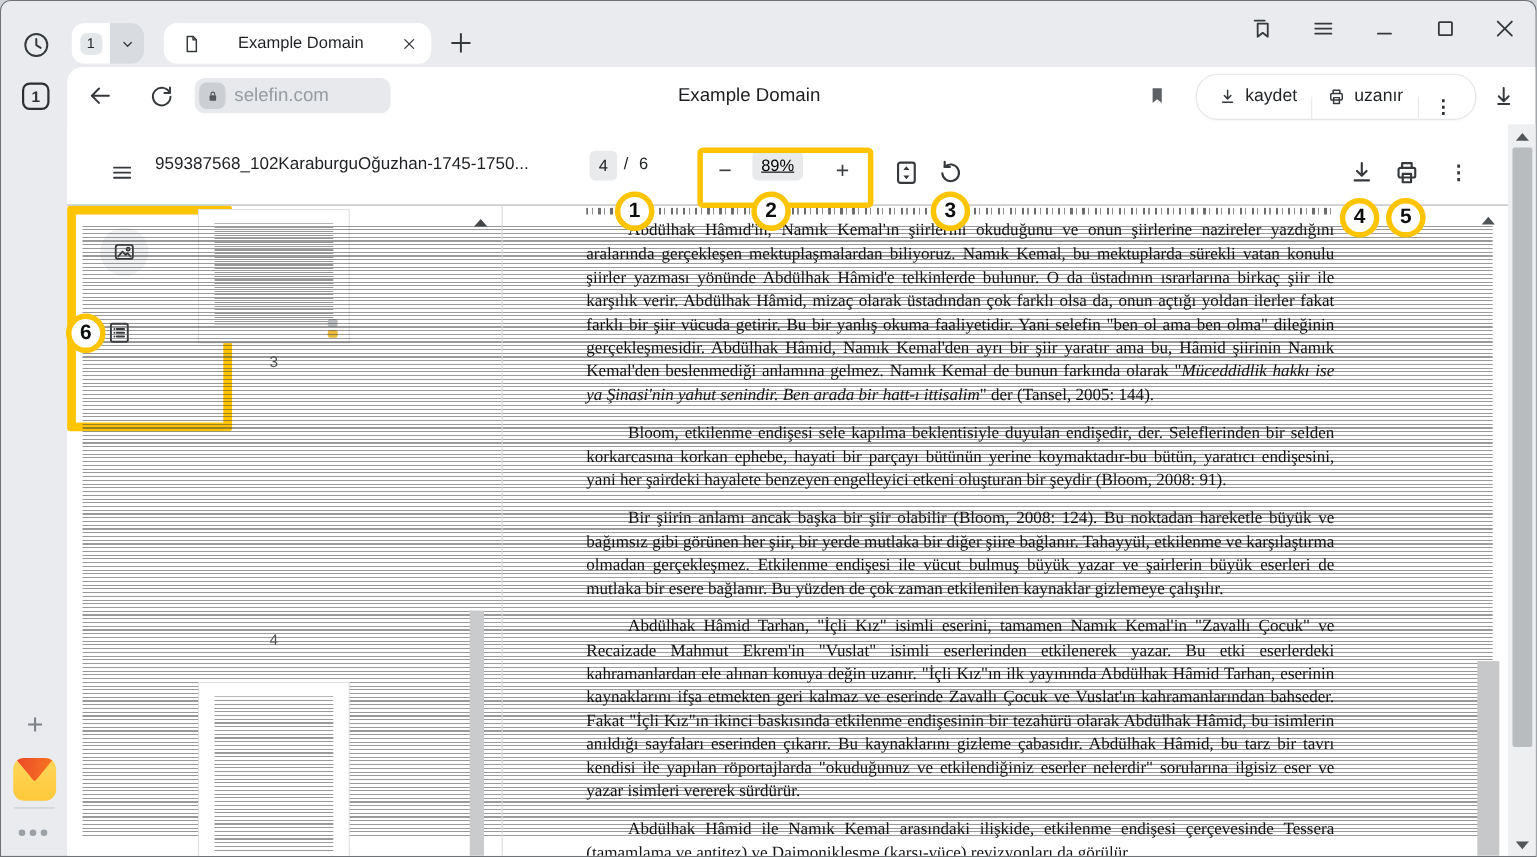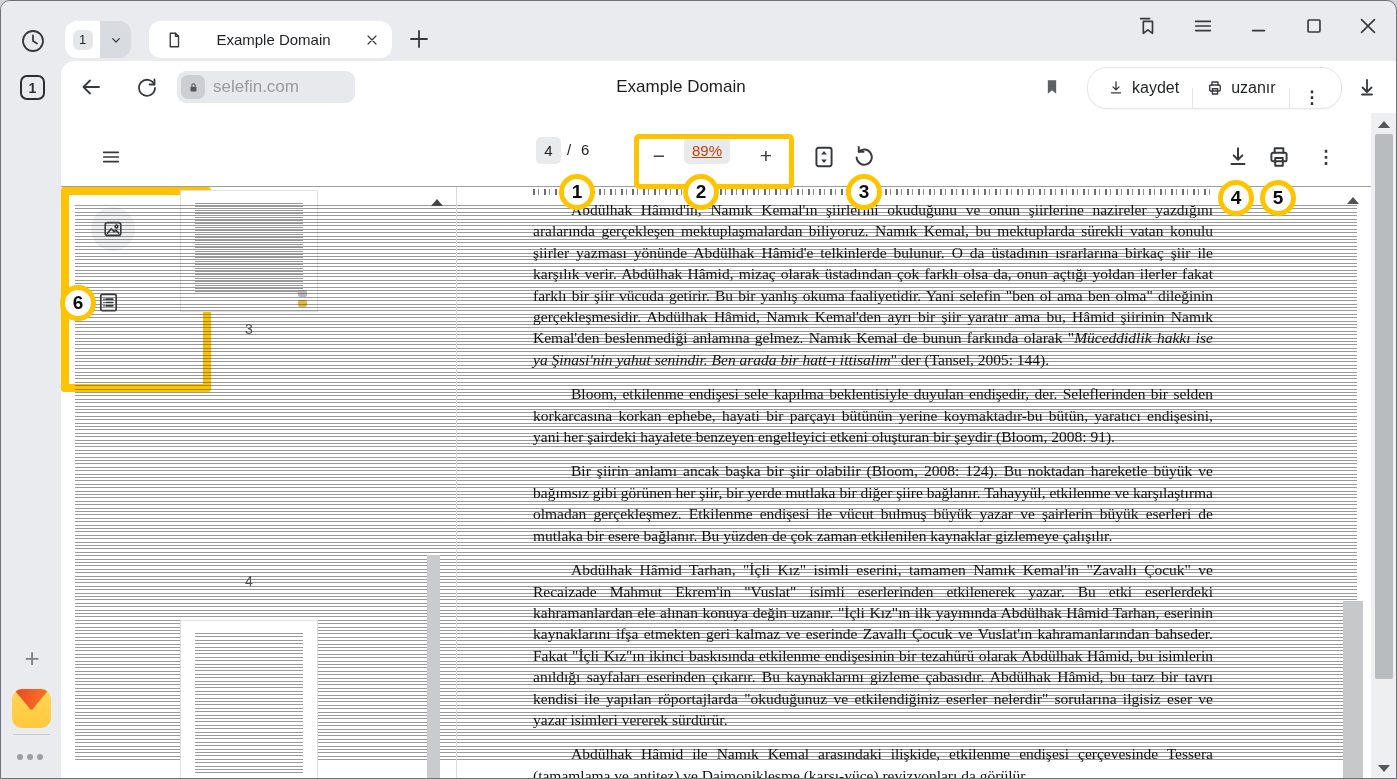--- a/index.html
+++ b/index.html
@@ -59,21 +59,21 @@
   
   .pdf-toolbar{left:60px;top:112px;width:1310px;height:74px;background:#fff;border-bottom:1px solid #9b9ea2;box-sizing:border-box;}
   .pdf-toolbar .item{position:absolute;}
   .pt-burger{left:39px;top:33px;width:22px;height:22px;}
   .pt-name{left:80px;top:0;height:74px;line-height:74px;font-size:15.5px;color:#1e2023;max-width:400px;white-space:nowrap;overflow:hidden;}
   .pt-pagebox{left:475px;top:24px;width:25px;height:27px;background:#e8eaec;border-radius:5px;font-size:15px;color:#202224;
     display:flex;align-items:center;justify-content:center;}
   .pt-sep{left:506px;top:0;height:74px;line-height:74px;font-size:15px;color:#202224;}
   .pt-total{left:520px;top:0;height:74px;line-height:74px;font-size:15px;color:#202224;}
   .pt-zout{left:586px;top:32px;width:24px;height:24px;font-size:21px;color:#3a3d40;text-align:center;line-height:22px;}
-  .pt-zpill{left:623px;top:24px;width:46px;height:27px;background:#e8eaec;border-radius:5px;font-size:15px;color:#c2410c;
+  .pt-zpill{left:623px;top:24px;width:46px;height:27px;background:#e8eaec;border-radius:5px;font-size:15px;color:#000000;
     display:flex;align-items:center;justify-content:center;text-decoration:underline;}
   .pt-zin{left:693px;top:32px;width:24px;height:24px;font-size:21px;color:#3a3d40;text-align:center;line-height:22px;}
   .pt-fit{left:750px;top:31px;width:26px;height:26px;}
   .pt-rot{left:790px;top:31px;width:26px;height:26px;}
   .pt-dl{left:1164px;top:31px;width:26px;height:26px;}
   .pt-pr{left:1205px;top:31px;width:26px;height:26px;}
   .pt-kebab{left:1252px;top:31px;width:26px;height:26px;font-size:18px;font-weight:700;color:#3a3d40;text-align:center;line-height:26px;}
 
   
   .pdf-body{left:60px;top:186px;width:1310px;height:593px;background:#fff;overflow:hidden;}
@@ -263,20 +263,21 @@
       <path class="ico" d="M12 5v11M7.5 12.5L12 17l4.5-4.5M7 19.5h10"></path>
     </svg>
   </div>
 
   <div class="abs pdf-toolbar">
     <div class="item pt-burger">
       <svg width="22" height="22" viewBox="0 0 24 24">
         <path class="ico" d="M4 7h16M4 12h16M4 17h16"></path>
       </svg>
     </div>
+    <div class="item pt-name">959387568_102KaraburguOğuzhan-1745-1750...</div>
     <div class="item pt-pagebox">4</div>
     <div class="item pt-sep">/</div>
     <div class="item pt-total">6</div>
     <div class="item pt-zout">−</div>
     <div class="item pt-zpill">89%</div>
     <div class="item pt-zin">+</div>
     <div class="item pt-fit">
       <svg width="26" height="26" viewBox="0 0 24 24">
         <rect class="ico" x="5" y="3.5" width="14" height="17" rx="2"></rect>
         <path d="M12 6.5l2.6 3.2H9.4z" fill="#36393c" stroke="none"></path>

